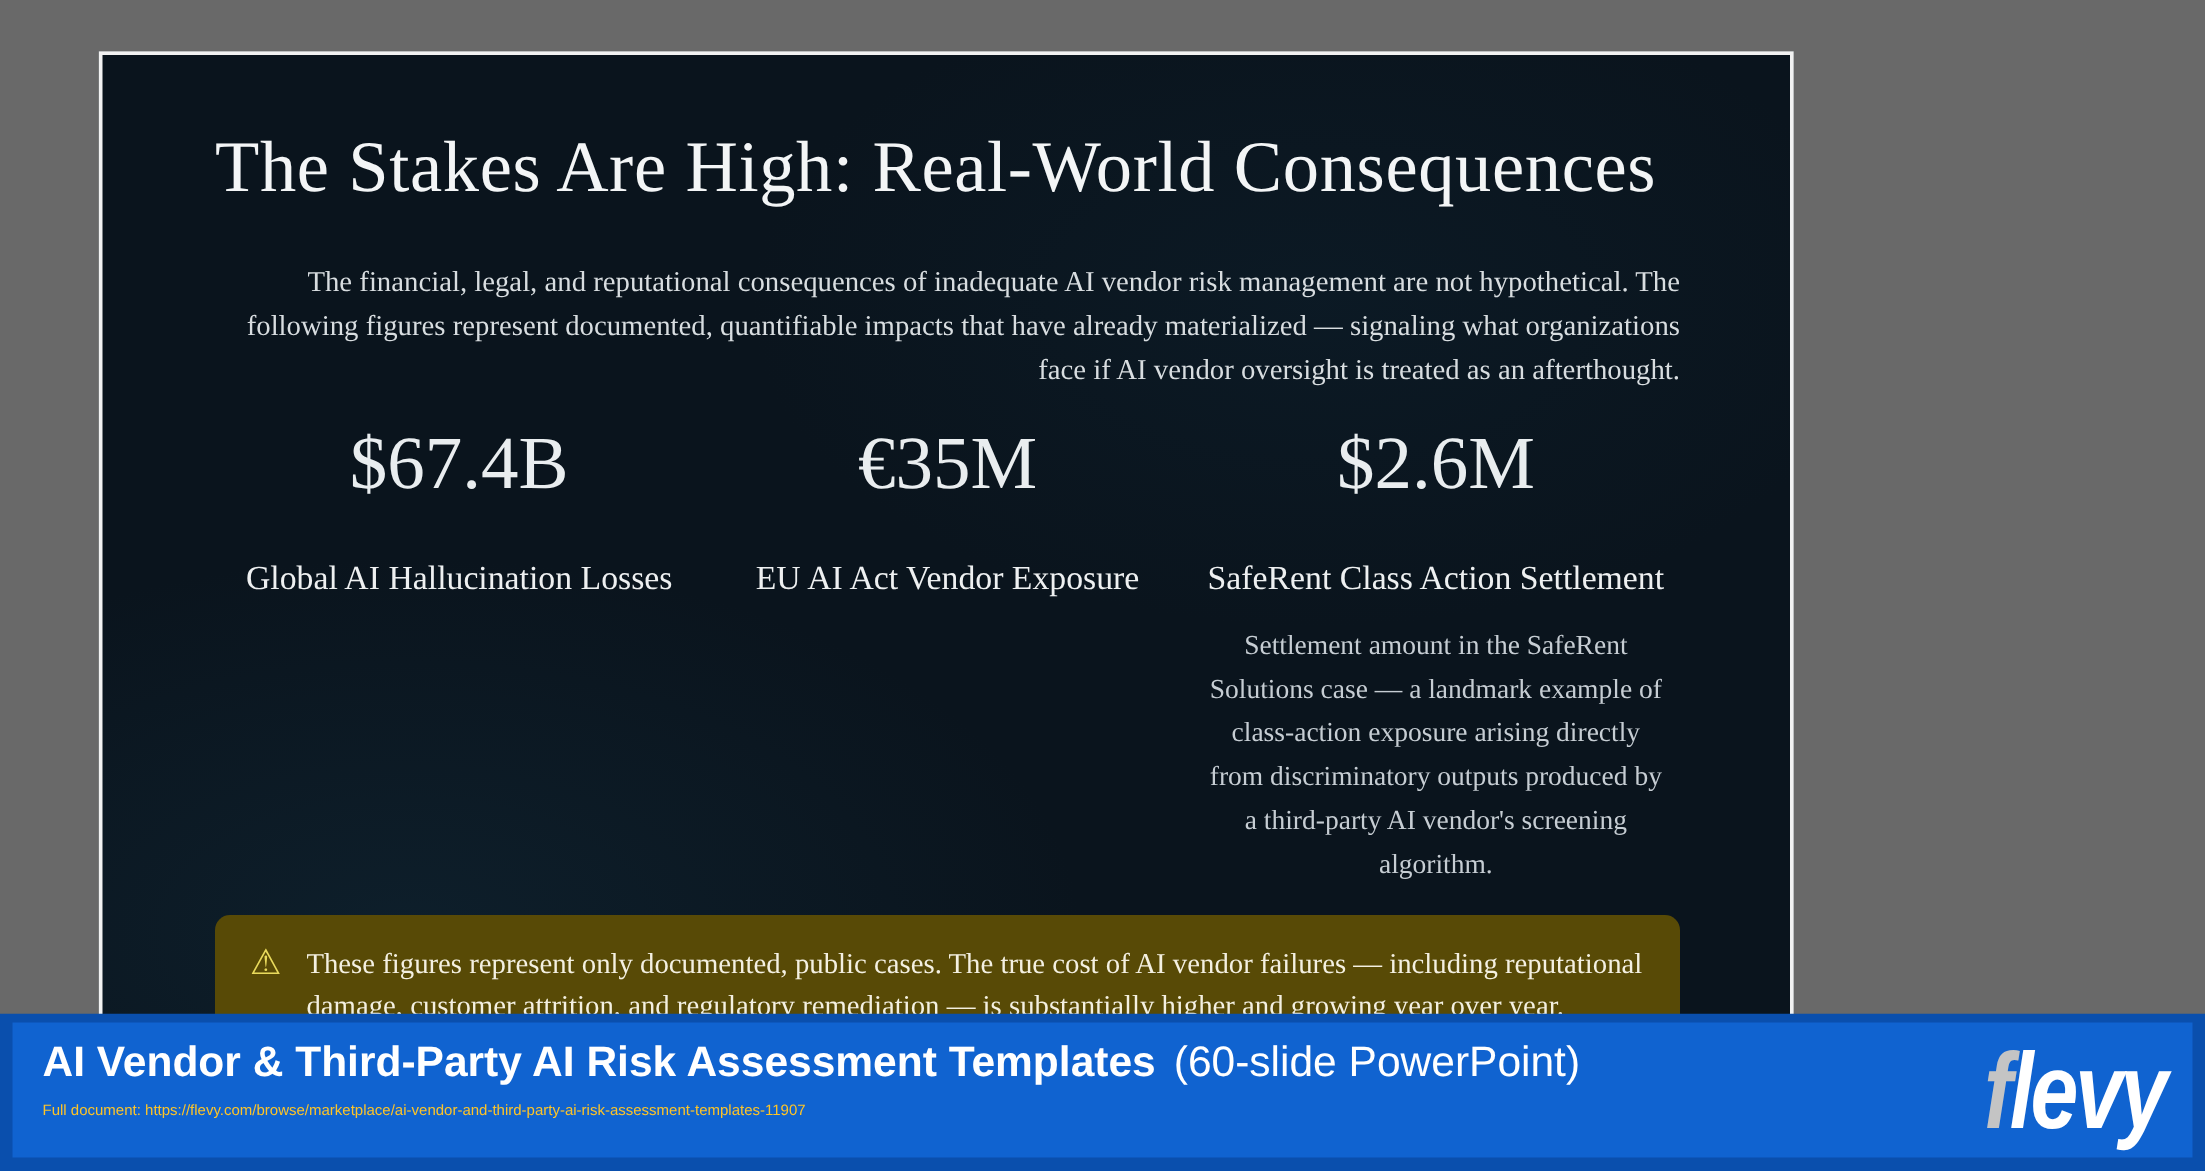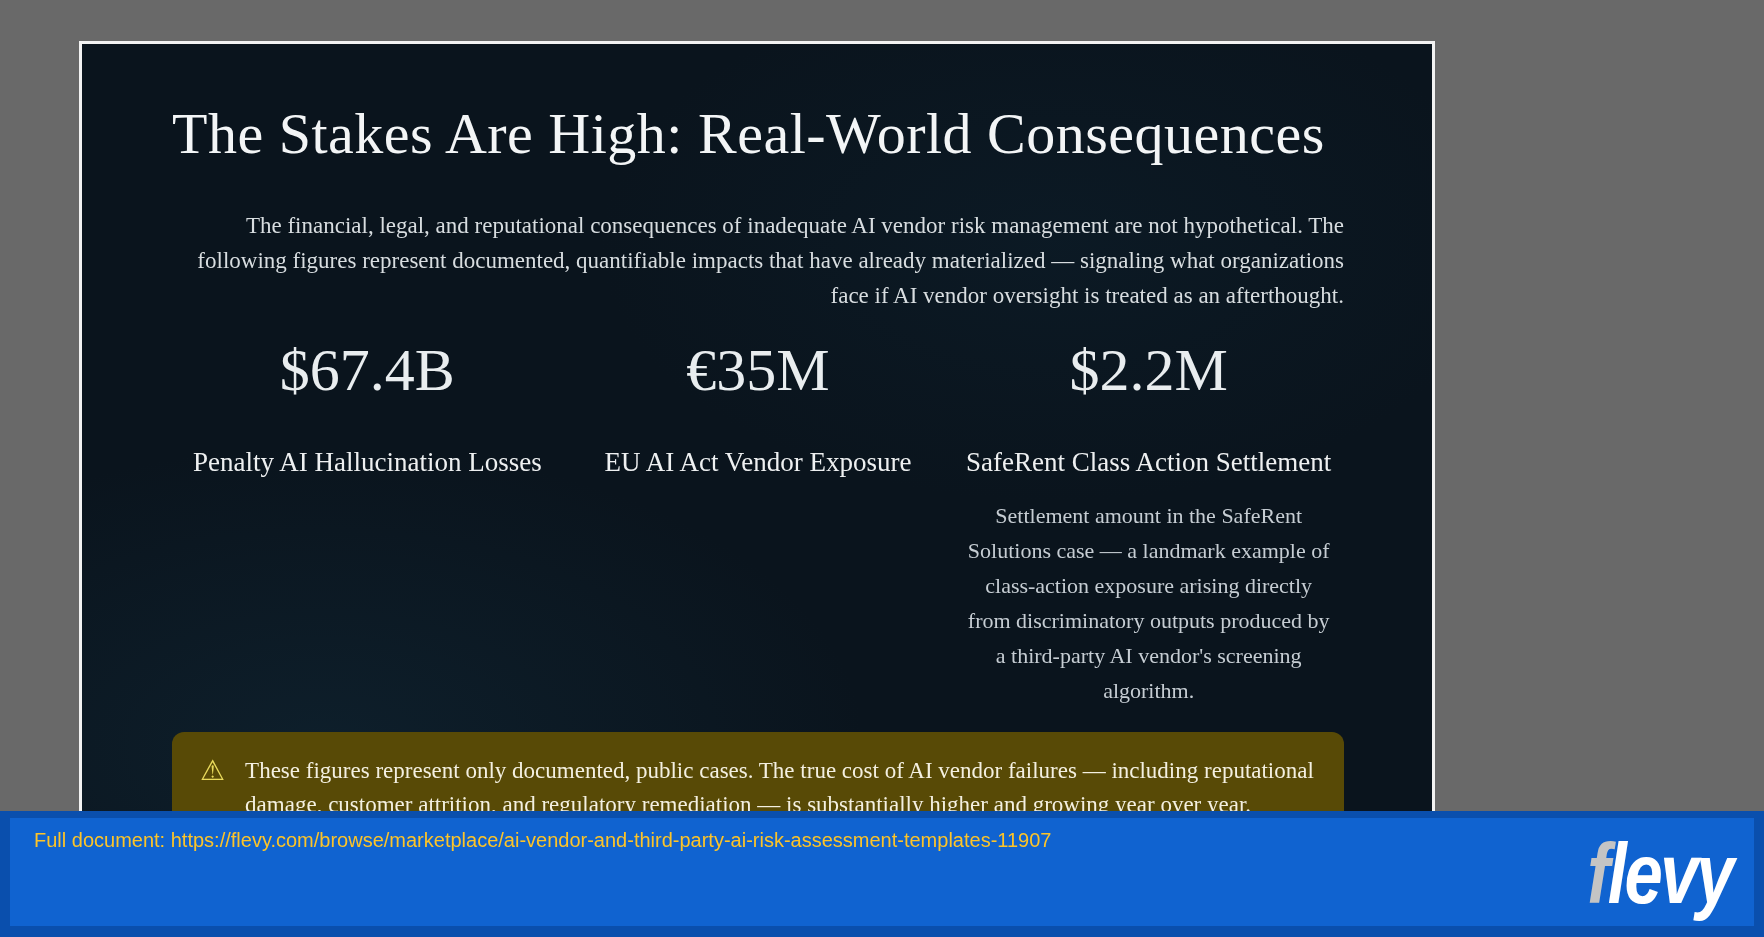--- a/index.html
+++ b/index.html
@@ -41,21 +41,21 @@
   .warning p{margin:0;font-size:23px;line-height:34px;color:#f4f0e1;}
   
   .footer{
     position:absolute;left:0;bottom:0;width:1764px;height:126px;
     background:#0a4fad;z-index:5;font-family:"Liberation Sans", sans-serif;
   }
   .footer-inner{position:absolute;left:10px;right:10px;top:7px;bottom:11px;background:#1063d0;}
   .footer-title-row{padding:13px 0 0 24px;white-space:nowrap;}
   .ft-bold{font-weight:700;font-size:34px;color:#ffffff;}
   .ft-normal{font-weight:400;font-size:34px;color:#ffffff;margin-left:10px;}
-  .footer-url-row{padding:11px 0 0 24px;font-size:20px;color:#fdc428;}
+  .footer-url-row{padding:11px 0 0 24px;font-size:12px;color:#fdc428;}
   .footer-url-row a{color:#fdc428;text-decoration:none;}
   .logo{
     position:absolute;right:22px;bottom:10px;
     font-style:italic;font-weight:700;font-size:86px;line-height:1;
     letter-spacing:-3px;transform:scaleX(.8);transform-origin:100% 100%;
     white-space:nowrap;
   }
   .logo-f{color:#c4c4c4;}
   .logo-rest{color:#ffffff;}
 </style>
@@ -63,42 +63,46 @@
 <body>
 
 <div class="slide">
   <div class="slide-inner">
     <h1 class="slide-title">The Stakes Are High: Real-World Consequences</h1>
     <p class="intro">The financial, legal, and reputational consequences of inadequate AI vendor risk management are not hypothetical. The following figures represent documented, quantifiable impacts that have already materialized — signaling what organizations face if AI vendor oversight is treated as an afterthought.</p>
 
     <div class="stats">
       <div class="stat">
         <div class="stat-value">$67.4B</div>
-        <div class="stat-label">Penalty AI Hallucination Losses</div>
+        <div class="stat-label">Global AI Hallucination Losses</div>
       </div>
       <div class="stat">
         <div class="stat-value">€35M</div>
         <div class="stat-label">EU AI Act Vendor Exposure</div>
       </div>
       <div class="stat">
-        <div class="stat-value">$2.2M</div>
+        <div class="stat-value">$2.6M</div>
         <div class="stat-label">SafeRent Class Action Settlement</div>
         <div class="stat-desc">Settlement amount in the SafeRent Solutions case — a landmark example of class-action exposure arising directly from discriminatory outputs produced by a third-party AI vendor's screening algorithm.</div>
       </div>
     </div>
 
     <div class="warning">
       <span class="warn-icon">⚠</span>
       <p>These figures represent only documented, public cases. The true cost of AI vendor failures — including reputational damage, customer attrition, and regulatory remediation — is substantially higher and growing year over year.</p>
     </div>
   </div>
 </div>
 
 <div class="footer">
   <div class="footer-inner">
+    <div class="footer-title-row">
+      <span class="ft-bold">AI Vendor &amp; Third-Party AI Risk Assessment Templates</span>
+      <span class="ft-normal">(60-slide PowerPoint)</span>
+    </div>
     <div class="footer-url-row">
       <span>Full document: </span><a href="#">https://flevy.com/browse/marketplace/ai-vendor-and-third-party-ai-risk-assessment-templates-11907</a>
     </div>
     <div class="logo">
       <span class="logo-f">f</span><span class="logo-rest">levy</span>
     </div>
   </div>
 </div>
 
 </body></html>

